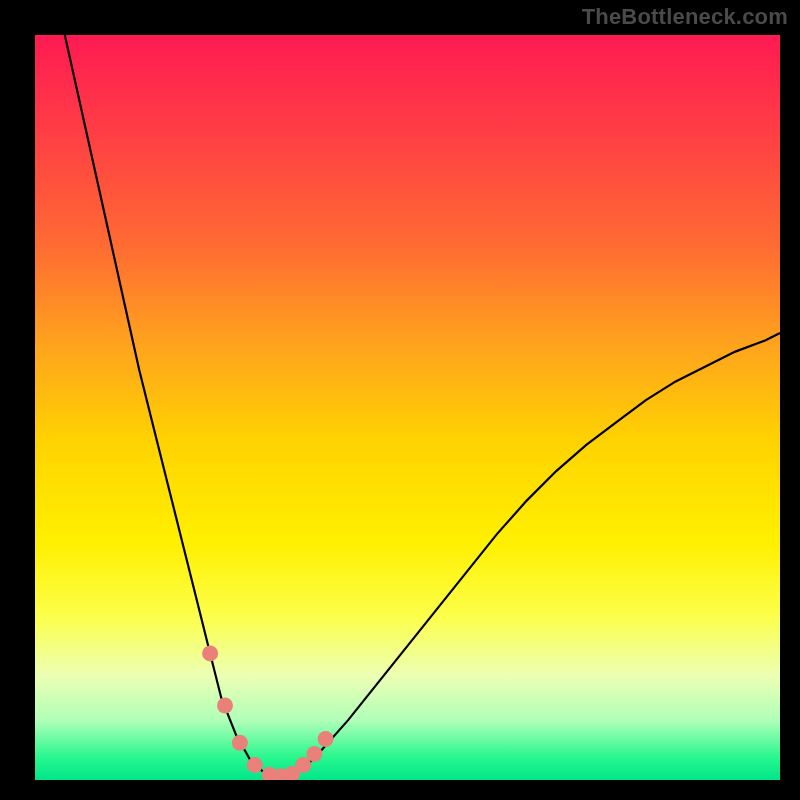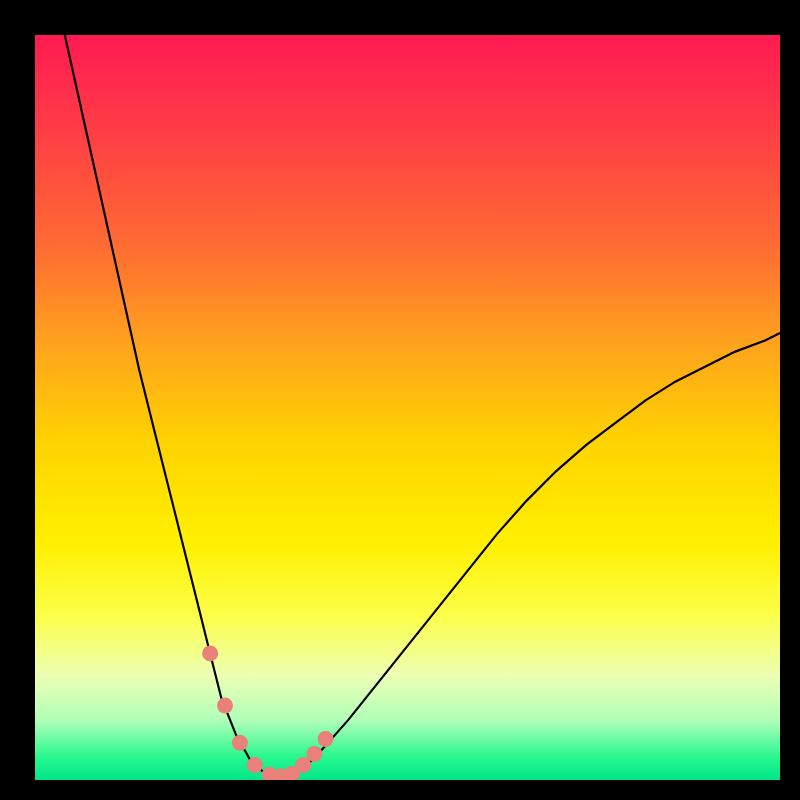--- a/index.html
+++ b/index.html
@@ -85,13 +85,14 @@
           <circle cx="234.7" cy="739.8" r="8" fill="#e98079"></circle>
           <circle cx="245.9" cy="741.3" r="8" fill="#e98079"></circle>
           <circle cx="257.0" cy="739.0" r="8" fill="#e98079"></circle>
           <circle cx="268.2" cy="730.1" r="8" fill="#e98079"></circle>
           <circle cx="279.4" cy="718.9" r="8" fill="#e98079"></circle>
           <circle cx="290.6" cy="704.0" r="8" fill="#e98079"></circle>
         </g>
     </svg>
   </div>
 
+  <div class="watermark">TheBottleneck.com</div>
 </div>
 
 </body></html>

